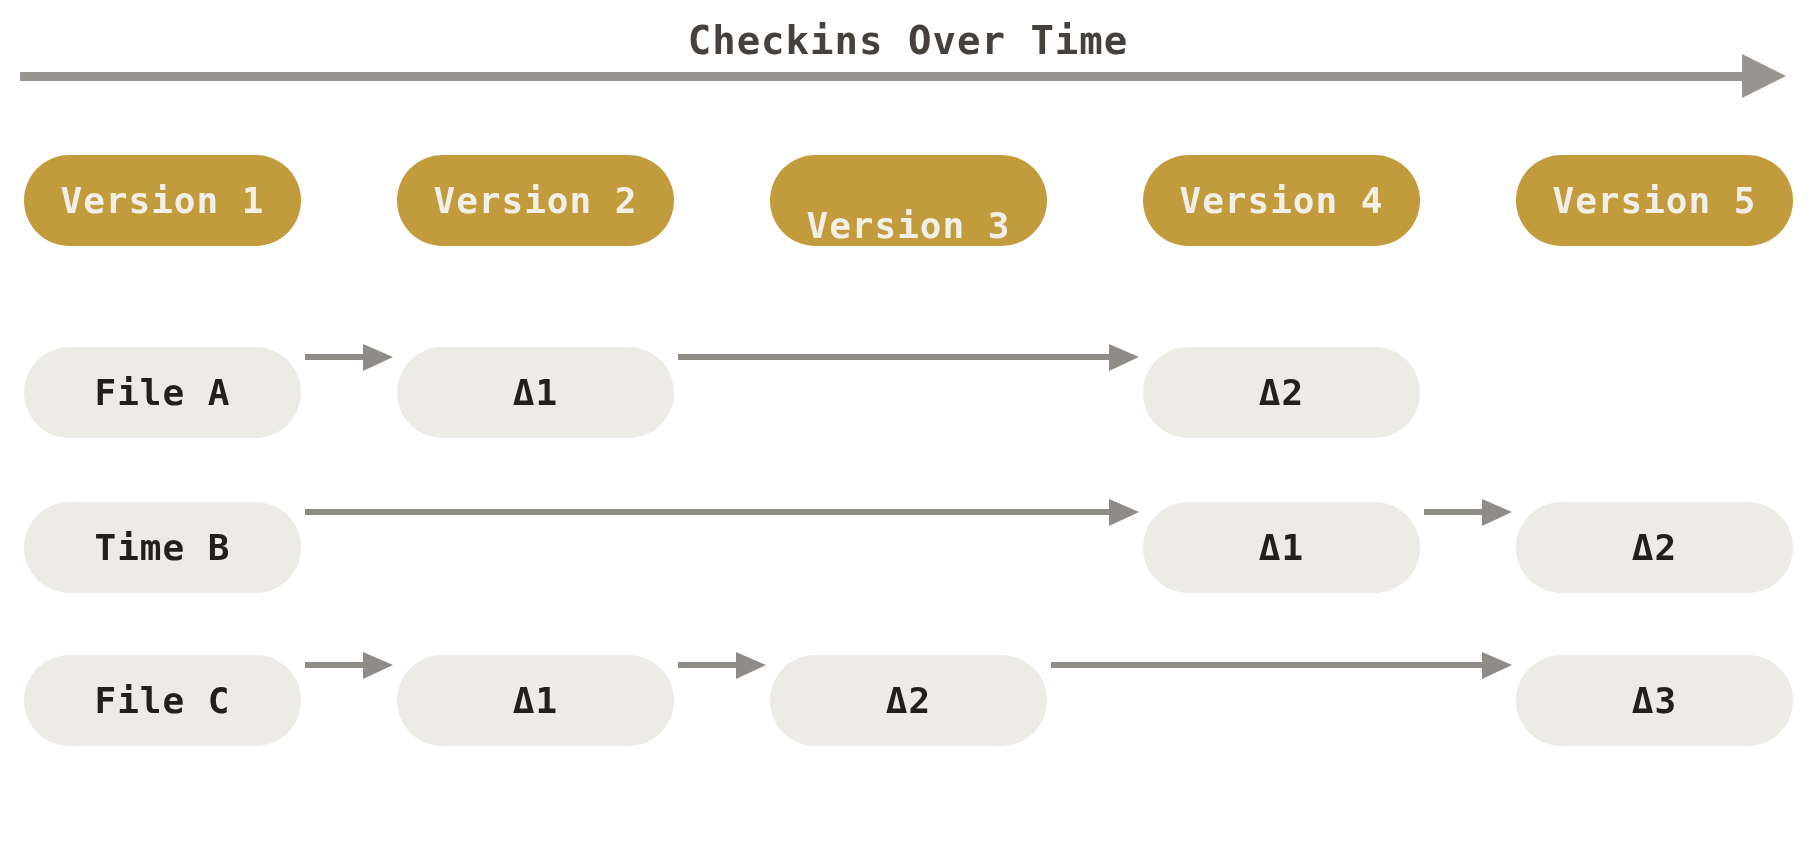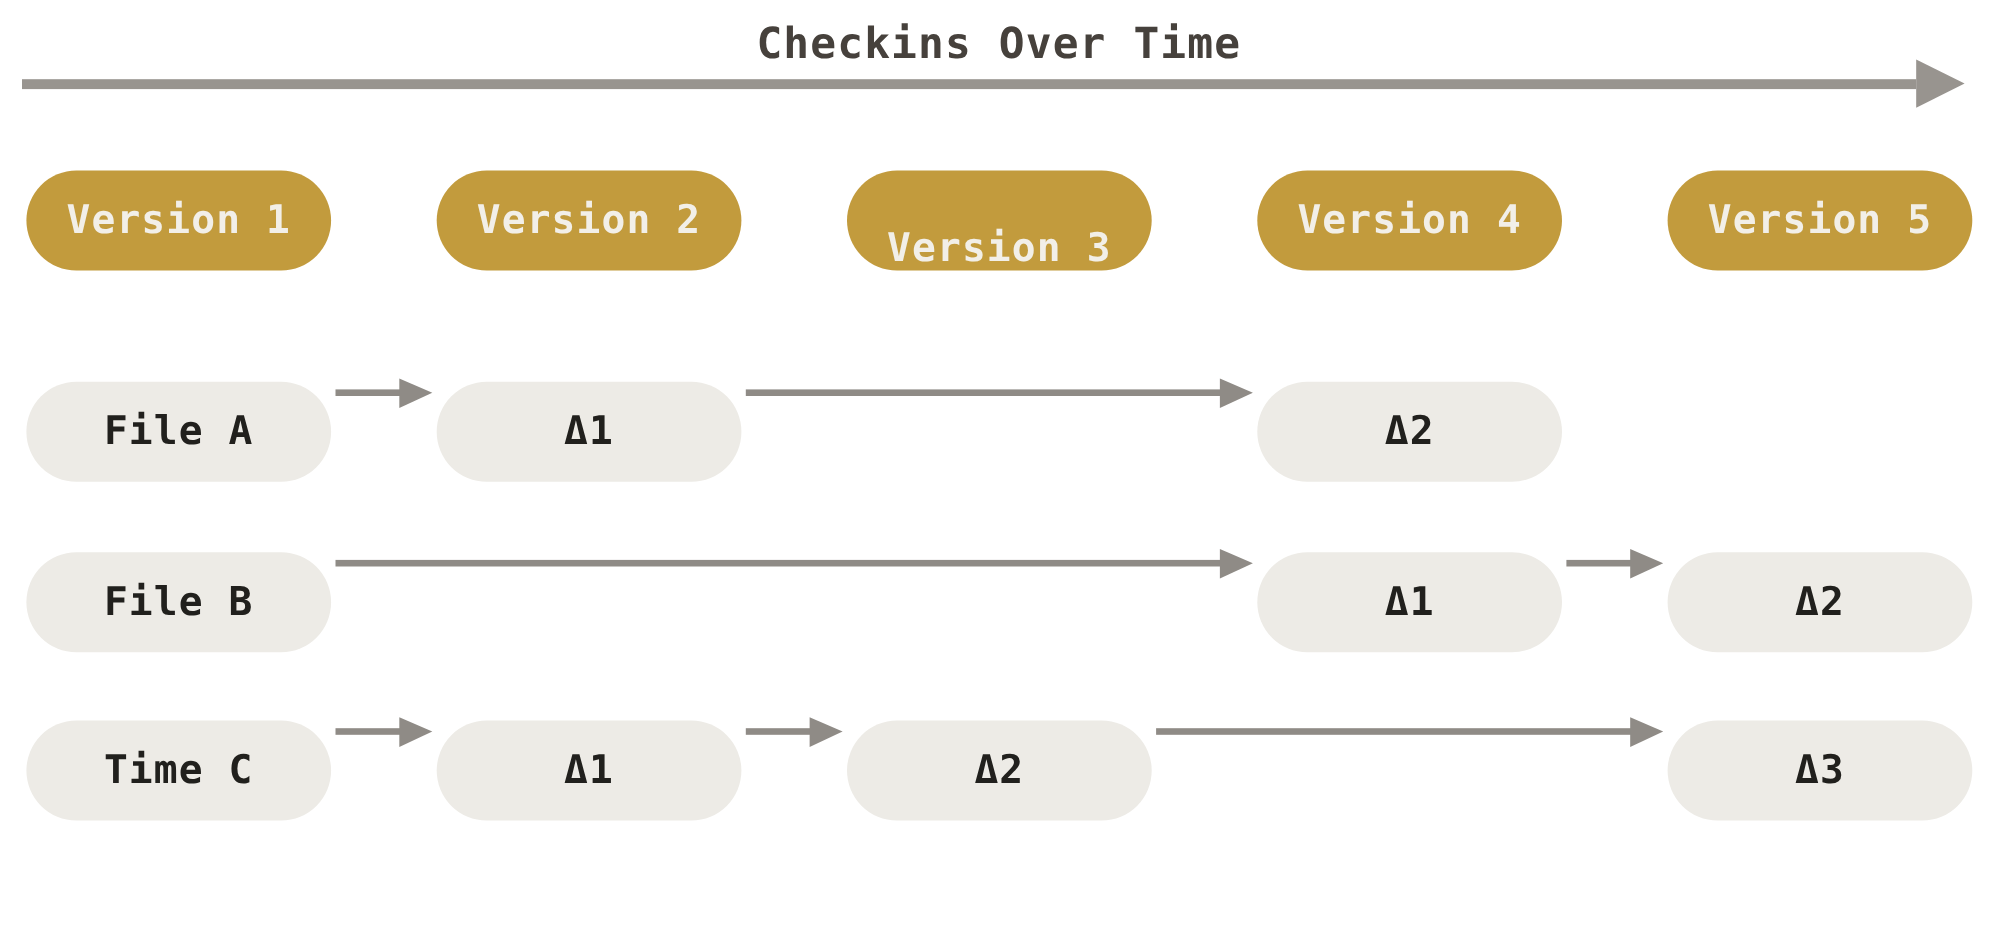--- a/index.html
+++ b/index.html
@@ -134,40 +134,40 @@
         <div class="pill node-pill" style="left: 1143px; top: 306px;">
           <span>Δ2</span>
         </div>
         <div class="arrow" style="left: 678px; top: 344px; width: 461px;">
           <div class="shaft"></div>
           <div class="head"></div>
         </div>
       </div>
       <div>
         <div class="pill node-pill" style="left: 24px; top: 461px;">
-          <span>File B</span>
+          <span>Time B</span>
         </div>
         <div class="pill node-pill" style="left: 1143px; top: 461px;">
           <span>Δ1</span>
         </div>
         <div class="arrow" style="left: 305px; top: 499px; width: 834px;">
           <div class="shaft"></div>
           <div class="head"></div>
         </div>
         <div class="pill node-pill" style="left: 1516px; top: 461px;">
           <span>Δ2</span>
         </div>
         <div class="arrow" style="left: 1424px; top: 499px; width: 88px;">
           <div class="shaft"></div>
           <div class="head"></div>
         </div>
       </div>
       <div>
         <div class="pill node-pill" style="left: 24px; top: 614px;">
-          <span>Time C</span>
+          <span>File C</span>
         </div>
         <div class="pill node-pill" style="left: 397px; top: 614px;">
           <span>Δ1</span>
         </div>
         <div class="arrow" style="left: 305px; top: 652px; width: 88px;">
           <div class="shaft"></div>
           <div class="head"></div>
         </div>
         <div class="pill node-pill" style="left: 770px; top: 614px;">
           <span>Δ2</span>

